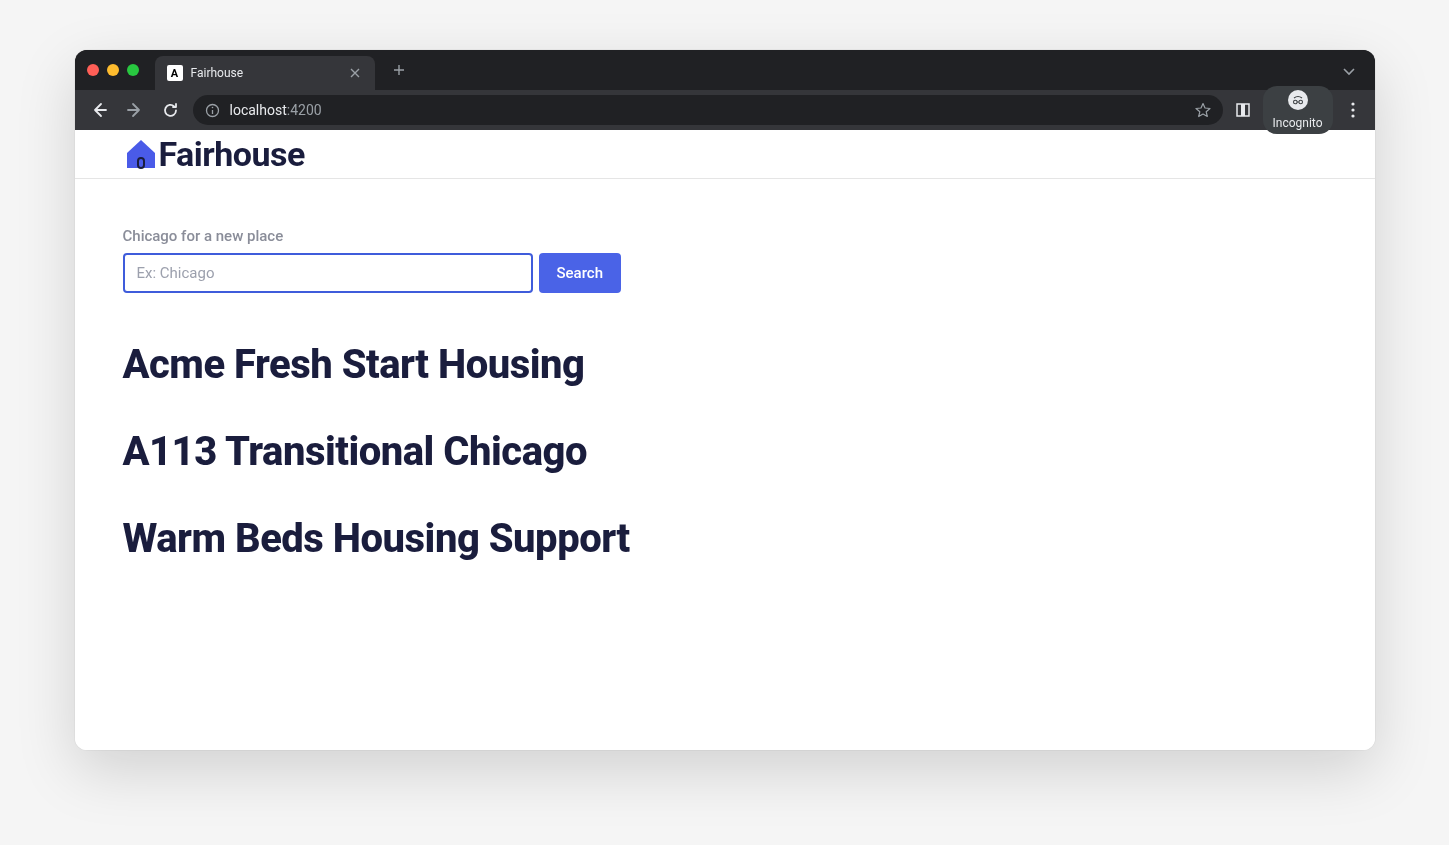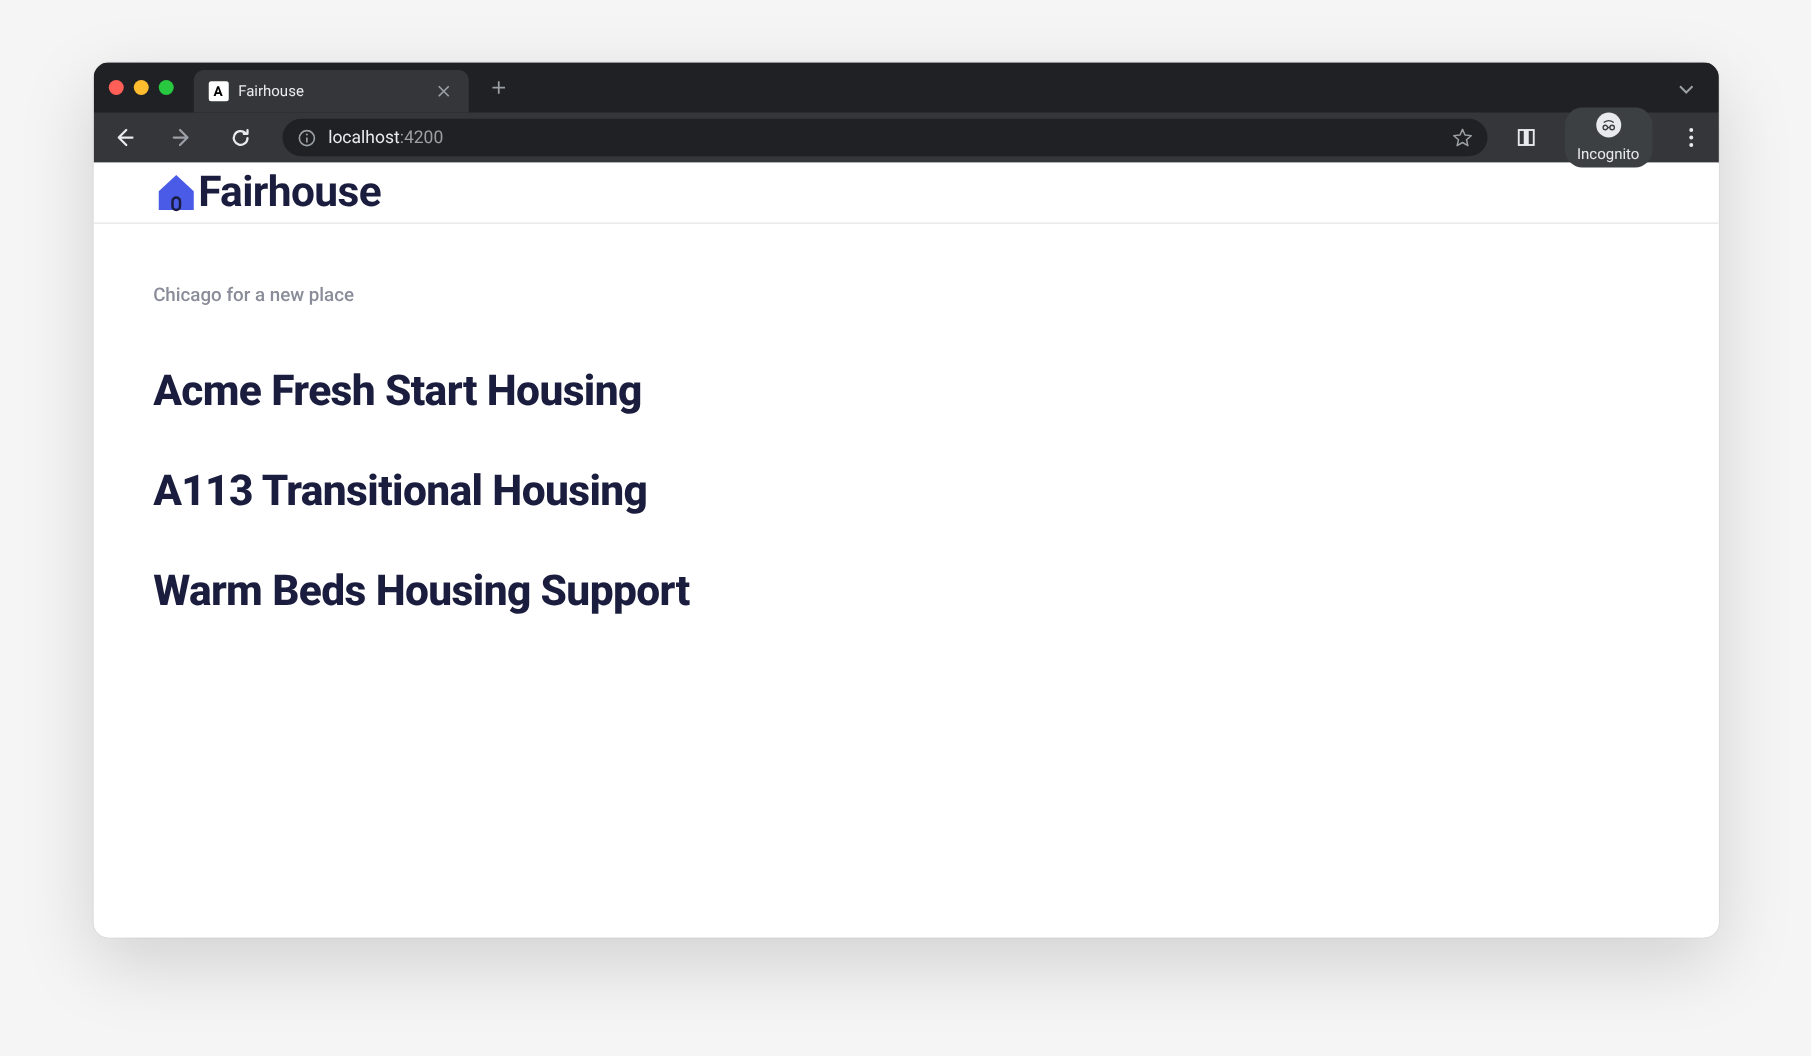--- a/index.html
+++ b/index.html
@@ -116,21 +116,21 @@
       color: #9aa0a6;
       cursor: pointer;
       padding: 4px 8px;
     }
 
     .address-bar-row {
       display: flex;
       align-items: center;
       height: 40px;
       padding: 12px 10px;
-      gap: 19px;
+      gap: 8px;
       background: #35363a;
     }
 
     .nav-icon {
       color: #9aa0a6;
       width: 28px;
       height: 28px;
       display: flex;
       align-items: center;
       justify-content: center;
@@ -280,21 +280,21 @@
       font-family: inherit;
     }
 
     .listings {
       display: flex;
       flex-direction: column;
       gap: 40px;
     }
 
     .listing-title {
-      font-size: 34px;
+      font-size: 40px;
       font-weight: 800;
       color: #1a1d3d;
       letter-spacing: -0.5px;
     }
   </style>
 </head>
 <body>
 
 <div class="browser-window">
 
@@ -396,23 +396,27 @@
           <rect x="15" y="22" width="6" height="10" rx="3" fill="none" stroke="#1a1d3d" stroke-width="2"></rect>
         </svg>
         <span class="brand">Fairhouse</span>
       </div>
     </div>
 
     <div class="content">
 
       <div class="search-section">
         <div class="search-label">Chicago for a new place</div>
+        <div class="search-row">
+          <input class="search-input" type="text" placeholder="Ex: Chicago" style="">
+          <button class="search-button">Search</button>
+        </div>
       </div>
 
       <div class="listings">
         <h2 class="listing-title">Acme Fresh Start Housing</h2>
-        <h2 class="listing-title">A113 Transitional Housing</h2>
+        <h2 class="listing-title">A113 Transitional Chicago</h2>
         <h2 class="listing-title">Warm Beds Housing Support</h2>
       </div>
 
     </div>
   </div>
 </div>
 
 </body></html>

